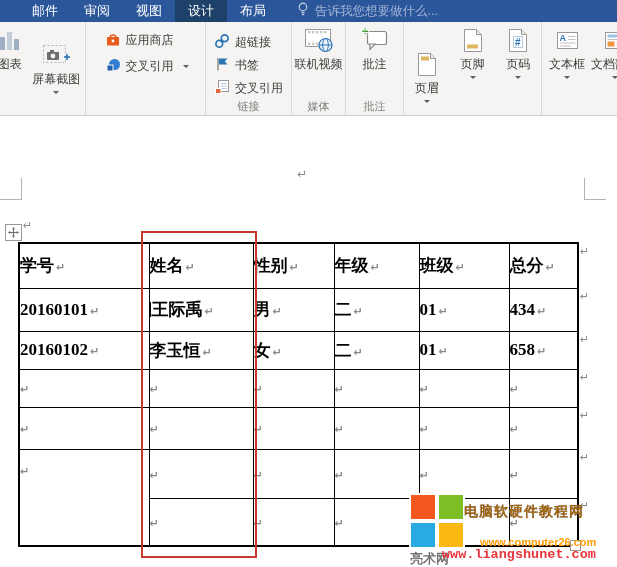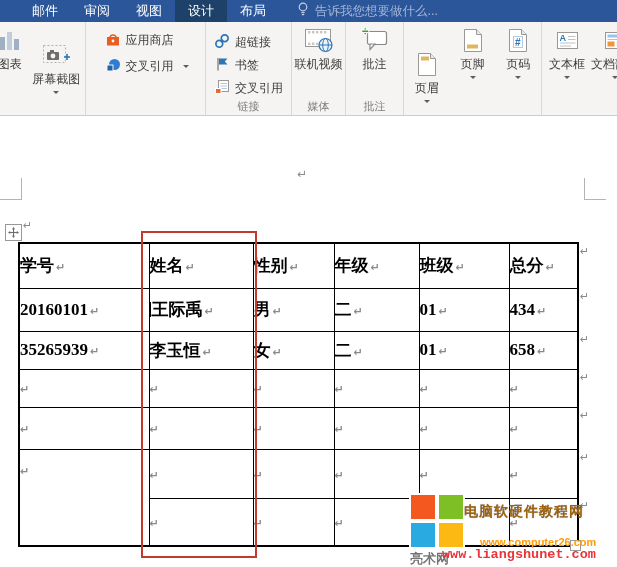--- a/index.html
+++ b/index.html
@@ -347,21 +347,21 @@
       </tr>
       <tr style="height:43px;">
         <td><span>20160101</span><span class="pilcrow cellp">↵</span></td>
         <td><span class="caret"></span><span>王际禹</span><span class="pilcrow cellp">↵</span></td>
         <td><span>男</span><span class="pilcrow cellp">↵</span></td>
         <td><span>二</span><span class="pilcrow cellp">↵</span></td>
         <td><span>01</span><span class="pilcrow cellp">↵</span></td>
         <td><span>434</span><span class="pilcrow cellp">↵</span></td>
       </tr>
       <tr style="height:38px;">
-        <td><span>35265939</span><span class="pilcrow cellp">↵</span></td>
+        <td><span>20160102</span><span class="pilcrow cellp">↵</span></td>
         <td><span>李玉恒</span><span class="pilcrow cellp">↵</span></td>
         <td><span>女</span><span class="pilcrow cellp">↵</span></td>
         <td><span>二</span><span class="pilcrow cellp">↵</span></td>
         <td><span>01</span><span class="pilcrow cellp">↵</span></td>
         <td><span>658</span><span class="pilcrow cellp">↵</span></td>
       </tr>
       <tr style="height:38px;">
         <td class="cell-left"><span class="pilcrow">↵</span></td>
         <td><span class="pilcrow">↵</span></td>
         <td><span class="pilcrow">↵</span></td>

